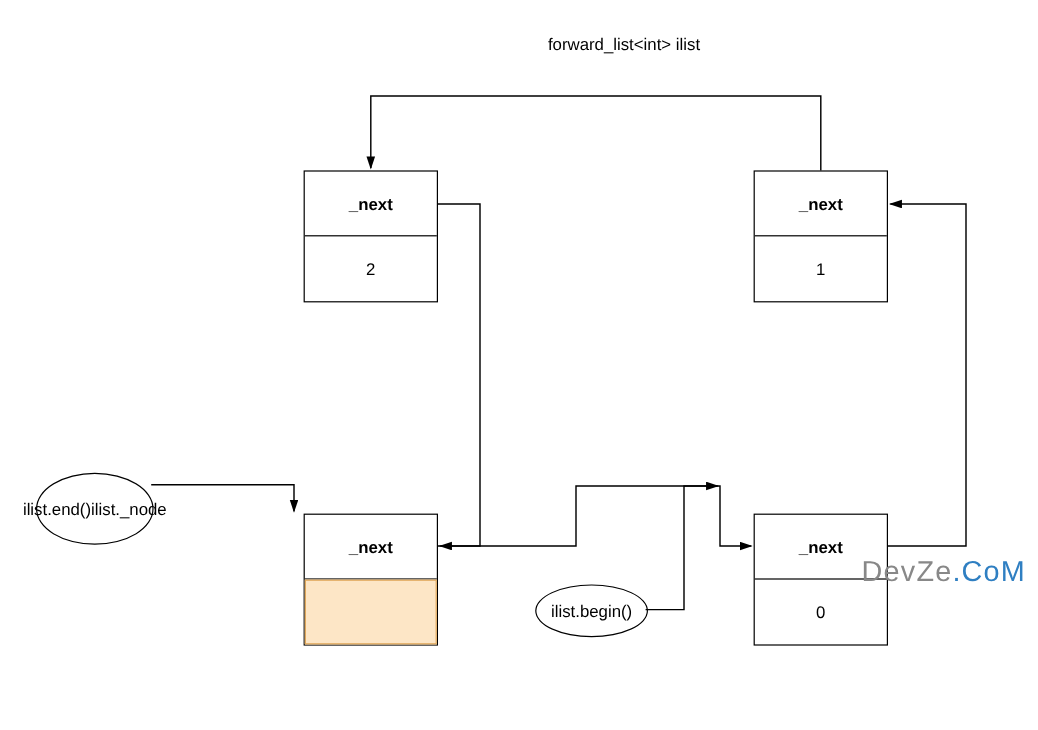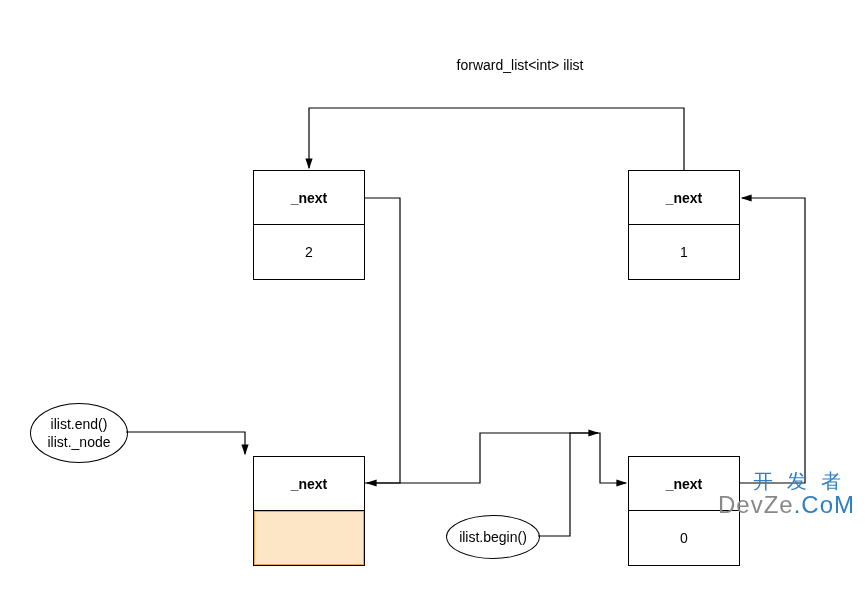--- a/index.html
+++ b/index.html
@@ -10,21 +10,20 @@
     background: #ffffff;
     font-family: Arial, "Microsoft YaHei", sans-serif;
     font-size: 14px;
     color: #000;
     overflow: hidden;
   }
   .canvas {
     position: relative;
     width: 865px;
     height: 496px;
-    margin-top: 28px;
   }
   .title {
     position: absolute;
     text-align: center;
     line-height: 1.4;
   }
   .node-box {
     position: absolute;
     border: 1px solid #000;
     box-sizing: border-box;
@@ -113,21 +112,21 @@
     <div class="cell" style="padding:0;">
       <div class="empty-fill"></div>
     </div>
   </div>
 
   <div class="node-box" style="left:628px; top:428px; width:112px; height:110px;">
     <div class="cell top">_next</div>
     <div class="cell">0</div>
   </div>
 
-  <div class="oval" style="left:30px; top:375px; width:96px; height:58px; flex-direction:column;">
+  <div class="oval" style="left:30px; top:394px; width:96px; height:58px; flex-direction:row;">
     <div>ilist.end()</div>
     <div>ilist._node</div>
   </div>
 
   <div class="oval" style="left:446px; top:487px; width:92px; height:42px;">
     <span>ilist.begin()</span>
   </div>
 
   <svg class="lines">
     <defs>
@@ -143,19 +142,18 @@
     <polyline points="365,455 480,455 480,405 600,405 600,455 626,455" fill="none" stroke="#000" stroke-width="1.2" marker-end="url(#arrow)"></polyline>
 
     <polyline points="740,455 805,455 805,170 742,170" fill="none" stroke="#000" stroke-width="1.2" marker-end="url(#arrow)"></polyline>
 
     <polyline points="126,404 245,404 245,426" fill="none" stroke="#000" stroke-width="1.2" marker-end="url(#arrow)"></polyline>
 
     <polyline points="538,508 570,508 570,405 598,405" fill="none" stroke="#000" stroke-width="1.2" marker-end="url(#arrow)"></polyline>
   </svg>
 
   <div class="watermark">
-    <div class="cn">开发者</div>
     <div class="en">
       <span>DevZe</span><span class="alt">.CoM</span>
     </div>
   </div>
 
 </div>
 
 </body></html>

